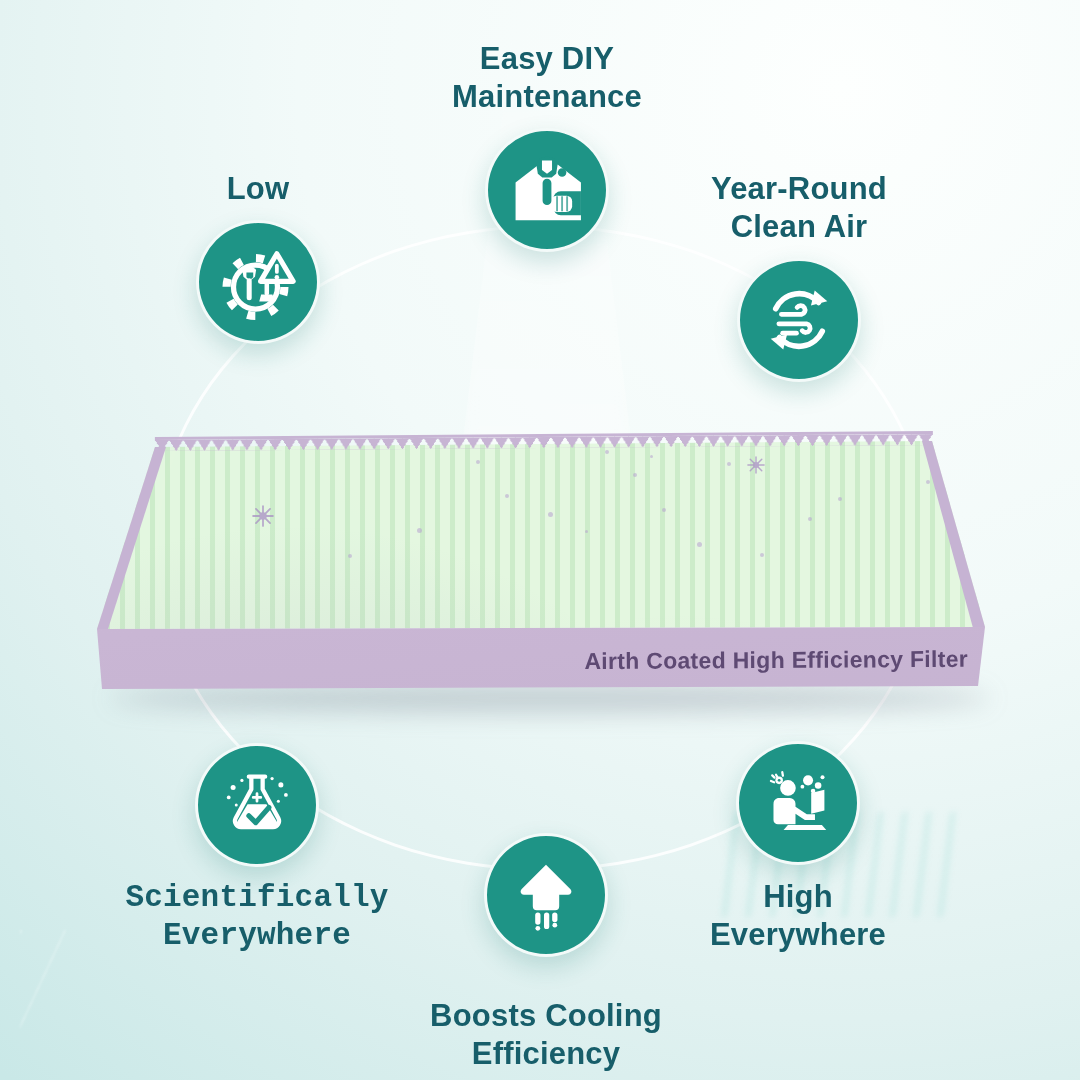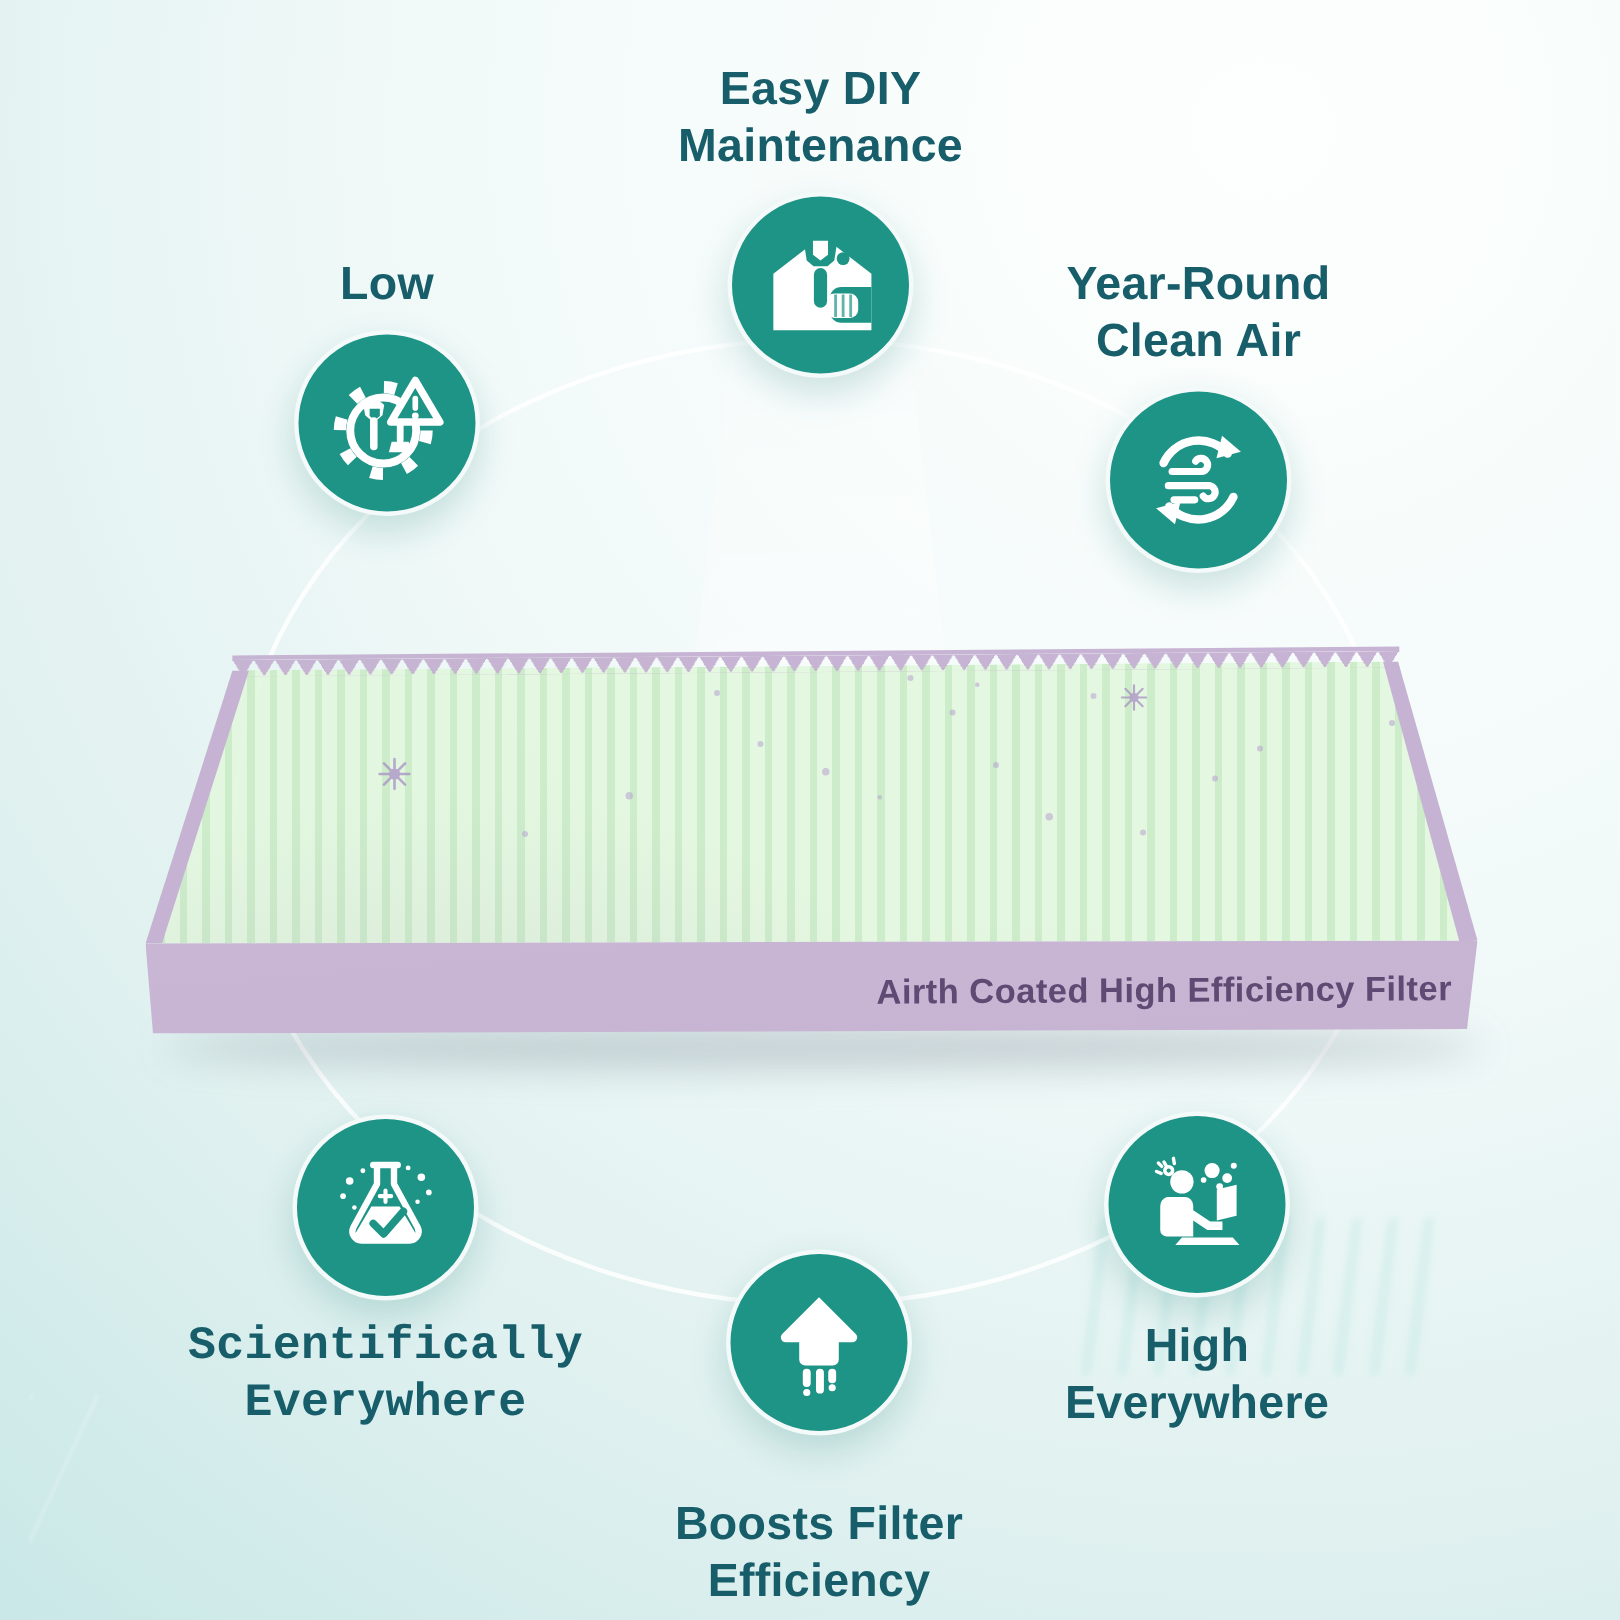--- a/index.html
+++ b/index.html
@@ -212,21 +212,21 @@
       <g stroke="#fff" stroke-width="4.2" stroke-linecap="round" fill="none">
         <path d="M28.5 51 v5.5"></path>
           <path d="M35.5 51 v9"></path>
           <path d="M42 51 v3.5"></path>
       </g>
       <circle cx="28.5" cy="61.5" r="1.9"></circle>
         <circle cx="42" cy="59" r="1.9"></circle>
     </svg>
   </div>
   <div class="feature-label">
-    <span>Boosts Filter</span>
+    <span>Boosts Cooling</span>
     <span>Efficiency</span>
   </div>
 </div>
 
 <div class="feature f6">
   <div class="icon-circle">
     <svg viewBox="0 0 70 70" fill="#fff">
       <circle cx="27" cy="23" r="6.2"></circle>
       <path d="M19 31 h9.5 a4.5 4.5 0 0 1 4.5 4.5 V38 l9 6 h6.5 v4.5 H40.5 L33 43.5 V52 H19 a3.5 3.5 0 0 1-3.5-3.5 V36 a5 5 0 0 1 3.5-5 z"></path>
       <path d="M45.5 27 L56 24.5 V41 l-10.5 2.5 z"></path>

